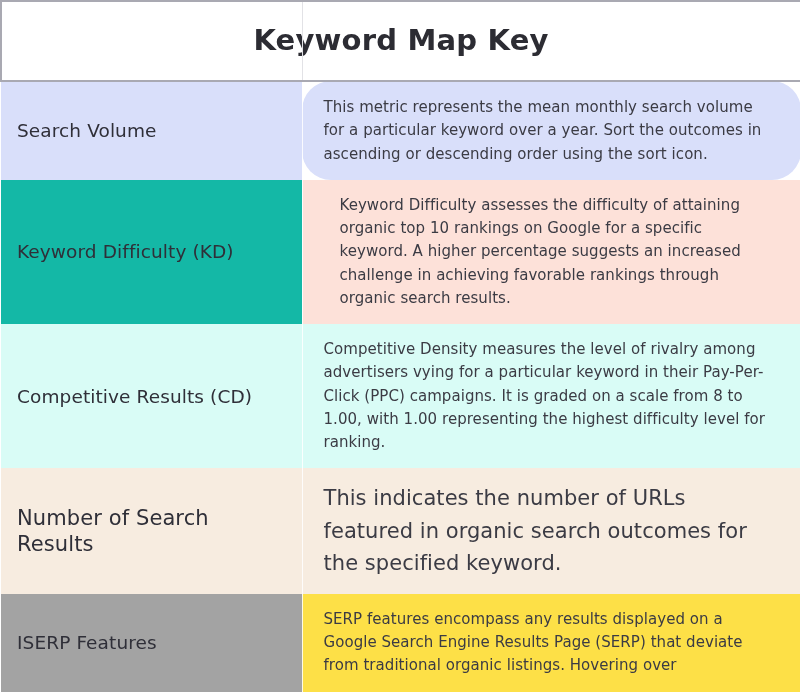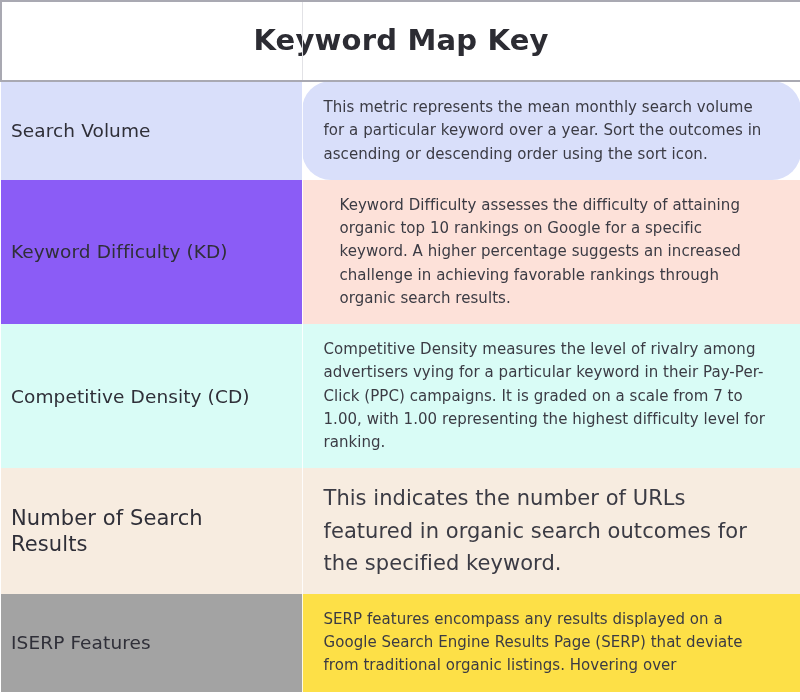--- a/index.html
+++ b/index.html
@@ -54,21 +54,21 @@
     top: 0;
     bottom: 0;
     width: 1px;
     background: #e2e2e6;
   }
 
   
   .row-term {
     width: 301px;
     box-sizing: border-box;
-    padding: 14px 16px 14px 10px;
+    padding: 14px 16px 14px 16px;
     vertical-align: middle;
     border-right: 1px solid rgba(255,255,255,0.85);
   }
   .row-desc {
     box-sizing: border-box;
     padding: 14px 28px 14px 21px;
     vertical-align: middle;
   }
   .term-text {
     font-size: 18.5px;
@@ -110,34 +110,34 @@
     <tr class="data-row">
       <td class="row-term" style="background: rgb(217, 223, 250);">
         <span class="term-text">Search Volume</span>
       </td>
       <td class="row-desc" style="background: rgb(217, 223, 250); border-radius: 29px;">
         <span class="desc-text">This metric represents the mean monthly search volume for a particular keyword over a year. Sort the outcomes in ascending or descending order using the sort icon.</span>
       </td>
     </tr>
 
     <tr class="data-row">
-      <td class="row-term" style="background: #8b5cf6;">
+      <td class="row-term" style="background: #14b8a6;">
         <span class="term-text">Keyword Difficulty (KD)</span>
       </td>
       <td class="row-desc" style="background: rgb(253, 225, 217); padding-left: 37px;">
         <span class="desc-text">Keyword Difficulty assesses the difficulty of attaining organic top 10 rankings on Google for a specific keyword. A higher percentage suggests an increased challenge in achieving favorable rankings through organic search results.</span>
       </td>
     </tr>
 
     <tr class="data-row">
       <td class="row-term" style="background: rgb(217, 252, 246);">
-        <span class="term-text">Competitive Density (CD)</span>
+        <span class="term-text">Competitive Results (CD)</span>
       </td>
       <td class="row-desc" style="background: rgb(217, 252, 246);">
-        <span class="desc-text">Competitive Density measures the level of rivalry among advertisers vying for a particular keyword in their Pay-Per-Click (PPC) campaigns. It is graded on a scale from 7 to 1.00, with 1.00 representing the highest difficulty level for ranking.</span>
+        <span class="desc-text">Competitive Density measures the level of rivalry among advertisers vying for a particular keyword in their Pay-Per-Click (PPC) campaigns. It is graded on a scale from 8 to 1.00, with 1.00 representing the highest difficulty level for ranking.</span>
       </td>
     </tr>
 
     <tr class="data-row compact">
       <td class="row-term" style="background: rgb(247, 236, 224);">
         <span class="term-text">Number of Search Results</span>
       </td>
       <td class="row-desc" style="background: rgb(247, 236, 224);">
         <span class="desc-text">This indicates the number of URLs featured in organic search outcomes for the specified keyword.</span>
       </td>

